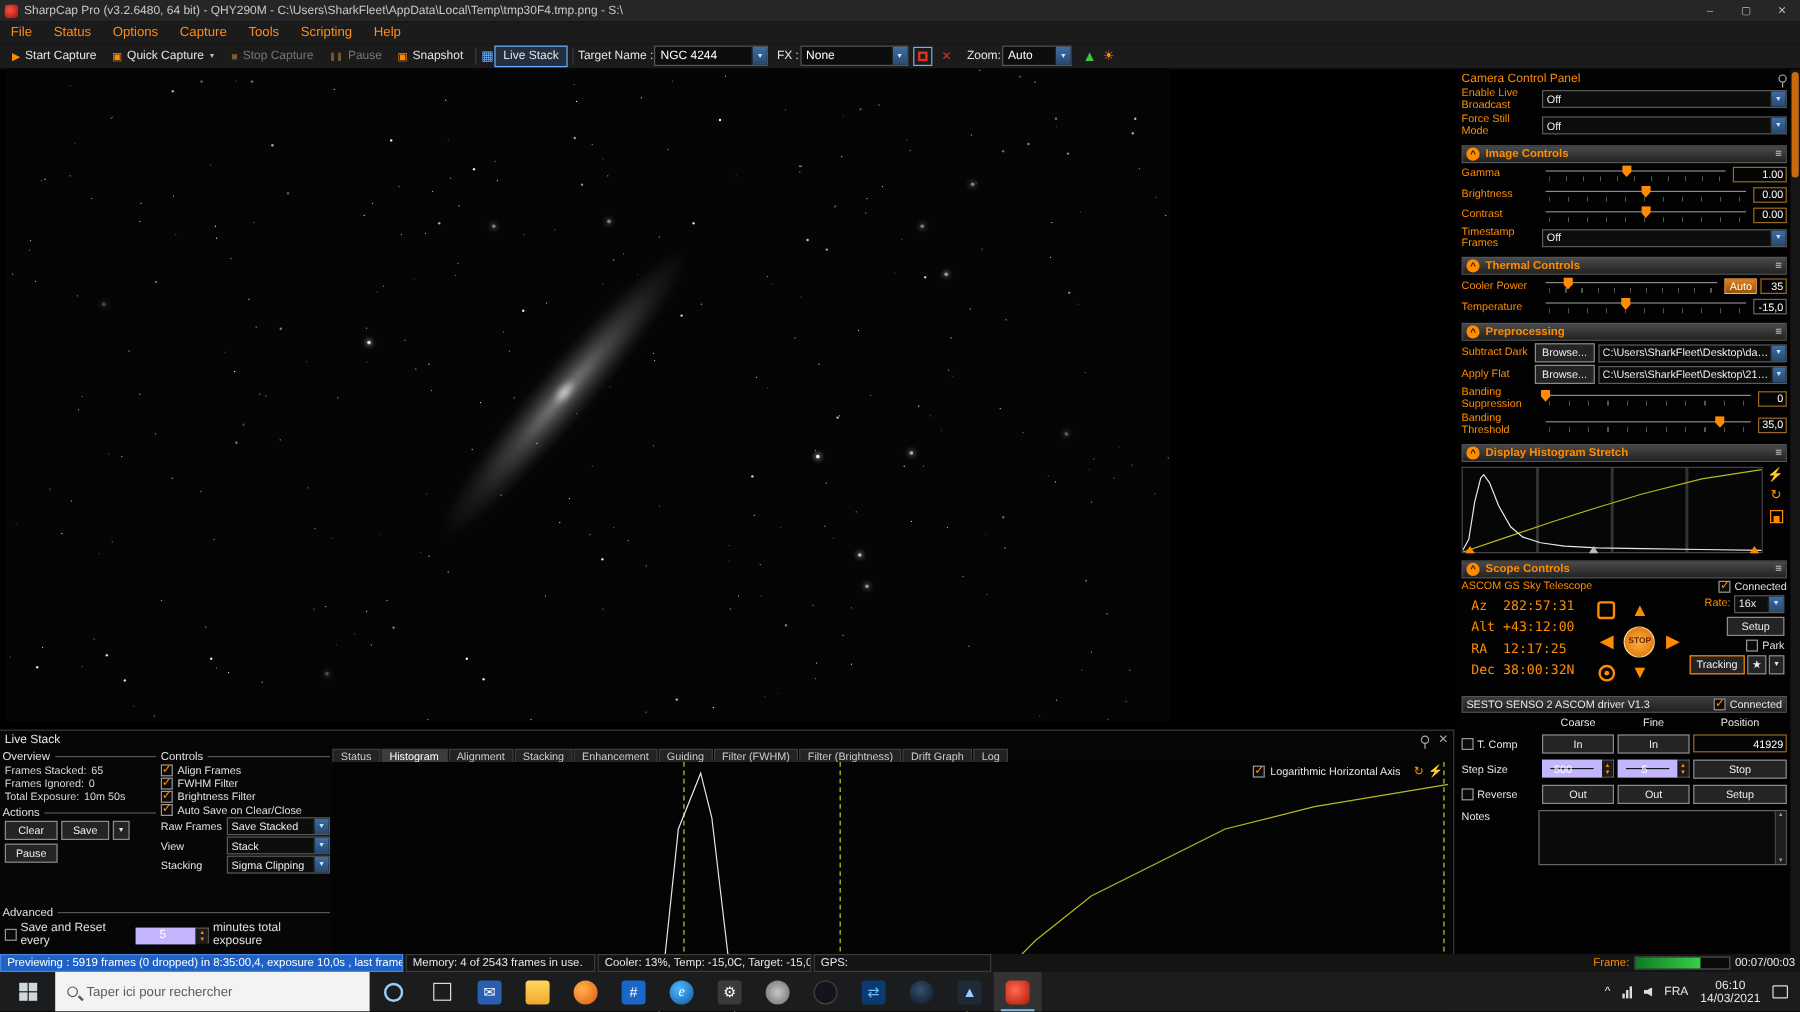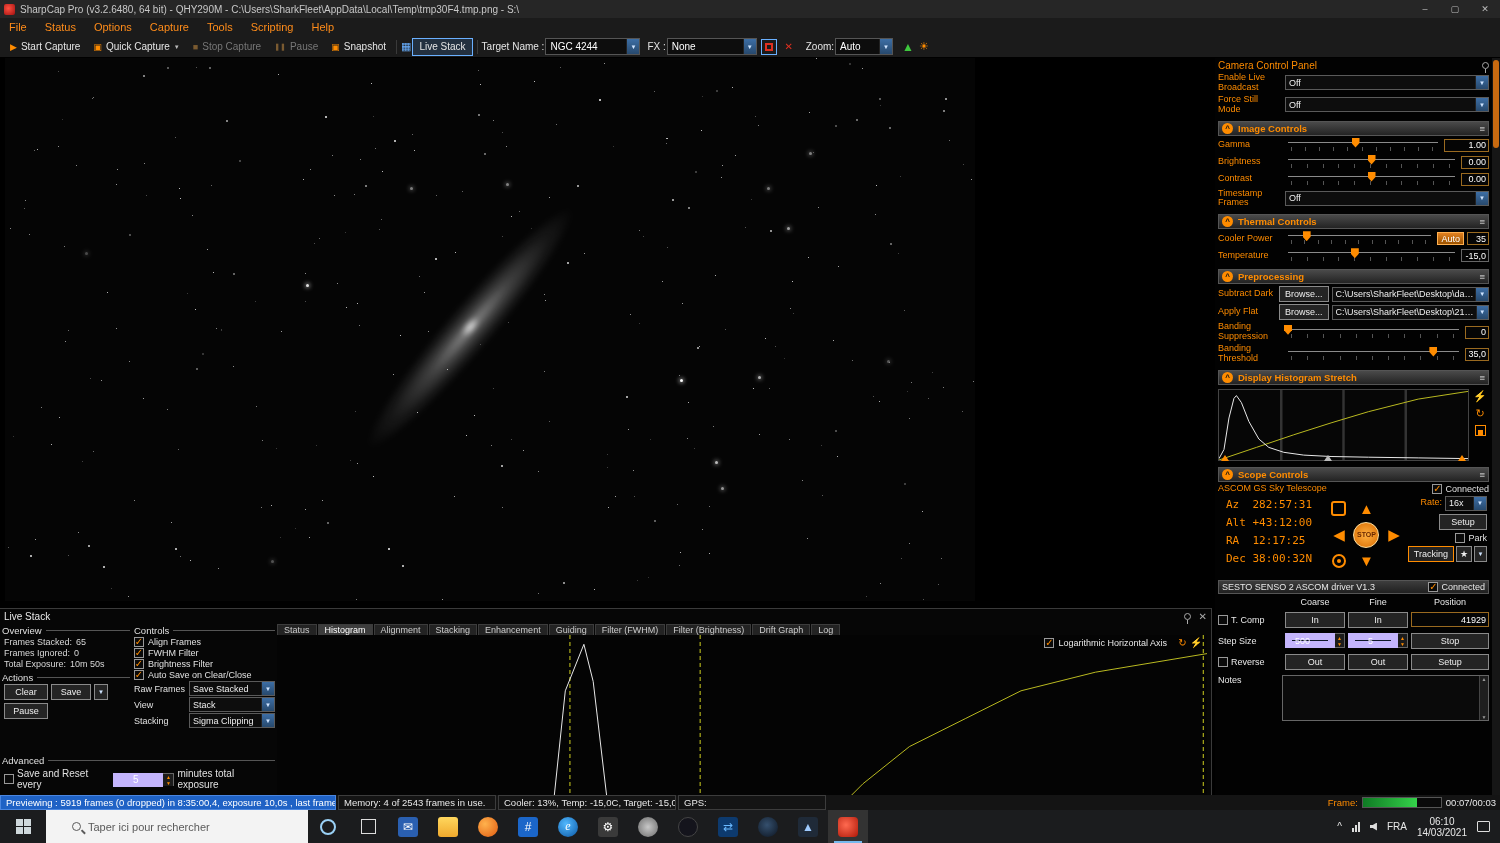--- a/index.html
+++ b/index.html
@@ -100,21 +100,21 @@
   .seg{display:flex;align-items:center;padding:0 5px;border:1px solid #3c3c3c;margin-left:2px;white-space:nowrap;overflow:hidden}
   .seg.blue{background:#1f62c5;color:#fff;border-color:#4a86e0;margin-left:0}
   #frame-area{margin-left:auto;display:flex;align-items:center;gap:4px;padding-right:4px}
   #frame-bar{width:80px;height:11px;border:1px solid #555;background:#0a0a0a;position:relative}
   #frame-bar .fill{position:absolute;left:0;top:0;height:100%;width:70%;background:linear-gradient(90deg,#0f7a24,#35d24a)}
   
   #taskbar{position:absolute;left:0;top:810px;width:1500px;height:33px;background:#1b1c1e;display:flex;align-items:center}
   #start{width:46px;height:33px;display:flex;align-items:center;justify-content:center}
   .winlogo{display:grid;grid-template-columns:7px 7px;grid-template-rows:7px 7px;gap:1px}
   .winlogo div{background:#cfd8dc}
-  #tb-search{width:262px;height:33px;background:#f3f3f3;color:#5a5a5a;display:flex;align-items:center;gap:7px;padding-left:26px;font-size:11px}
+  #tb-search{width:262px;height:33px;background:#f3f3f3;color:#5a5a5a;display:flex;align-items:center;gap:7px;padding-left:10px;font-size:11px}
   .mag{width:9px;height:9px;border:1.5px solid #5a5a5a;border-radius:50%;position:relative;flex:none}
   .mag::after{content:"";position:absolute;left:8px;top:8px;width:5px;height:1.5px;background:#5a5a5a;transform:rotate(45deg)}
   .tb-ico{width:40px;height:33px;display:flex;align-items:center;justify-content:center;position:relative}
   .tb-ico.active{background:#333}
   .tb-ico.active::after{content:"";position:absolute;bottom:0;left:6px;right:6px;height:2px;background:#76b9ed}
   .ic{width:20px;height:20px;border-radius:3px;display:flex;align-items:center;justify-content:center;color:#fff;font-size:12px}
   #tray{margin-left:auto;display:flex;align-items:center;gap:10px;padding-right:10px;color:#e8e8e8;font-size:10px}
   .bars{display:flex;align-items:flex-end;gap:1px}
   .bars i{width:2px;background:#ddd;display:block}
   .speaker{width:7px;height:8px;background:#ddd;clip-path:polygon(0 30%,40% 30%,100% 0,100% 100%,40% 70%,0 70%)}

